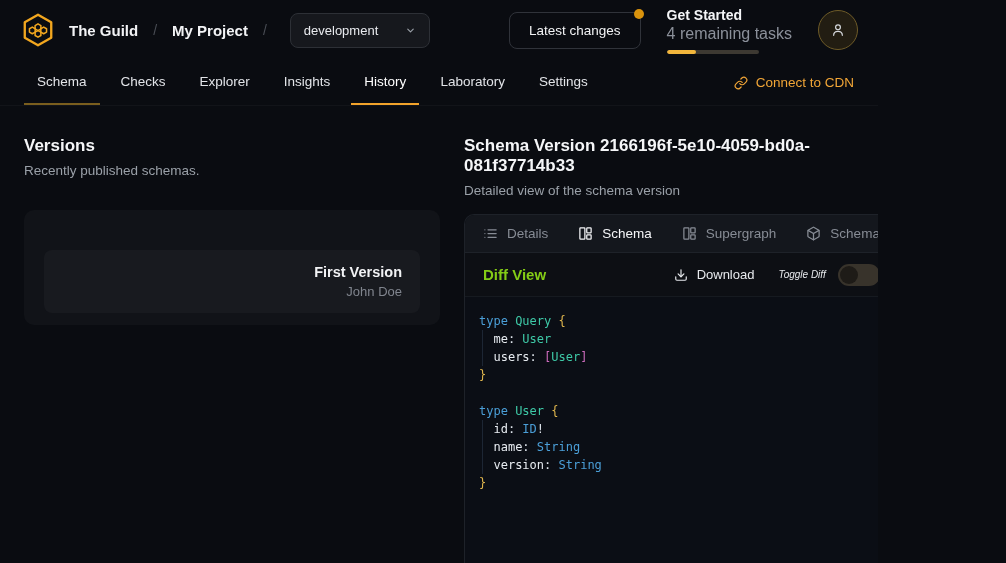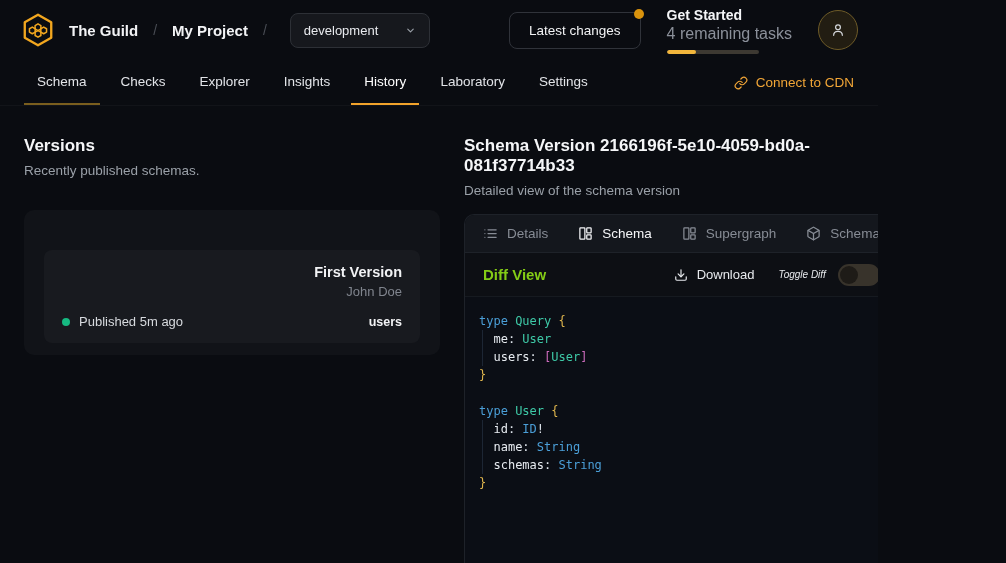--- a/index.html
+++ b/index.html
@@ -183,25 +183,20 @@
 
   <div class="main">
 
     <div class="left-col">
       <div class="panel-title">Versions</div>
       <div class="panel-sub">Recently published schemas.</div>
       <div class="versions-card">
         <div class="version-item">
           <div class="vi-name">First Version</div>
           <div class="vi-author">John Doe</div>
-          <div class="vi-meta">
-            <span class="vi-dot"></span>
-            <span class="vi-status">Published 5m ago</span>
-            <span class="vi-service">users</span>
-          </div>
         </div>
       </div>
     </div>
 
     <div class="right-col">
       <div class="panel-title">Schema Version 2166196f-5e10-4059-bd0a-081f37714b33</div>
       <div class="panel-sub">Detailed view of the schema version</div>
 
       <div class="detail-card">
         <div class="tab-strip">
@@ -263,21 +258,21 @@
         <div class="code-area">
           <div>
               <div class="code-line"><span class="tk-kw">type </span><span class="tk-ty">Query </span><span class="tk-br">{</span></div>
               <div class="code-line guide"><span class="tk-pc">  </span><span class="tk-fd">me</span><span class="tk-pc">: </span><span class="tk-ty">User</span></div>
               <div class="code-line guide"><span class="tk-pc">  </span><span class="tk-fd">users</span><span class="tk-pc">: </span><span class="tk-bk">[</span><span class="tk-ty">User</span><span class="tk-bk">]</span></div>
               <div class="code-line"><span class="tk-br">}</span></div>
               <div class="code-line">&nbsp;</div>
               <div class="code-line"><span class="tk-kw">type </span><span class="tk-ty">User </span><span class="tk-br">{</span></div>
               <div class="code-line guide"><span class="tk-pc">  </span><span class="tk-fd">id</span><span class="tk-pc">: </span><span class="tk-bi">ID</span><span class="tk-pc">!</span></div>
               <div class="code-line guide"><span class="tk-pc">  </span><span class="tk-fd">name</span><span class="tk-pc">: </span><span class="tk-bi">String</span></div>
-              <div class="code-line guide"><span class="tk-pc">  </span><span class="tk-fd">schemas</span><span class="tk-pc">: </span><span class="tk-bi">String</span></div>
+              <div class="code-line guide"><span class="tk-pc">  </span><span class="tk-fd">version</span><span class="tk-pc">: </span><span class="tk-bi">String</span></div>
               <div class="code-line"><span class="tk-br">}</span></div>
             </div>
           <div class="scrollbar">
             <div class="scroll-thumb"></div>
           </div>
         </div>
       </div>
     </div>
 
   </div>

